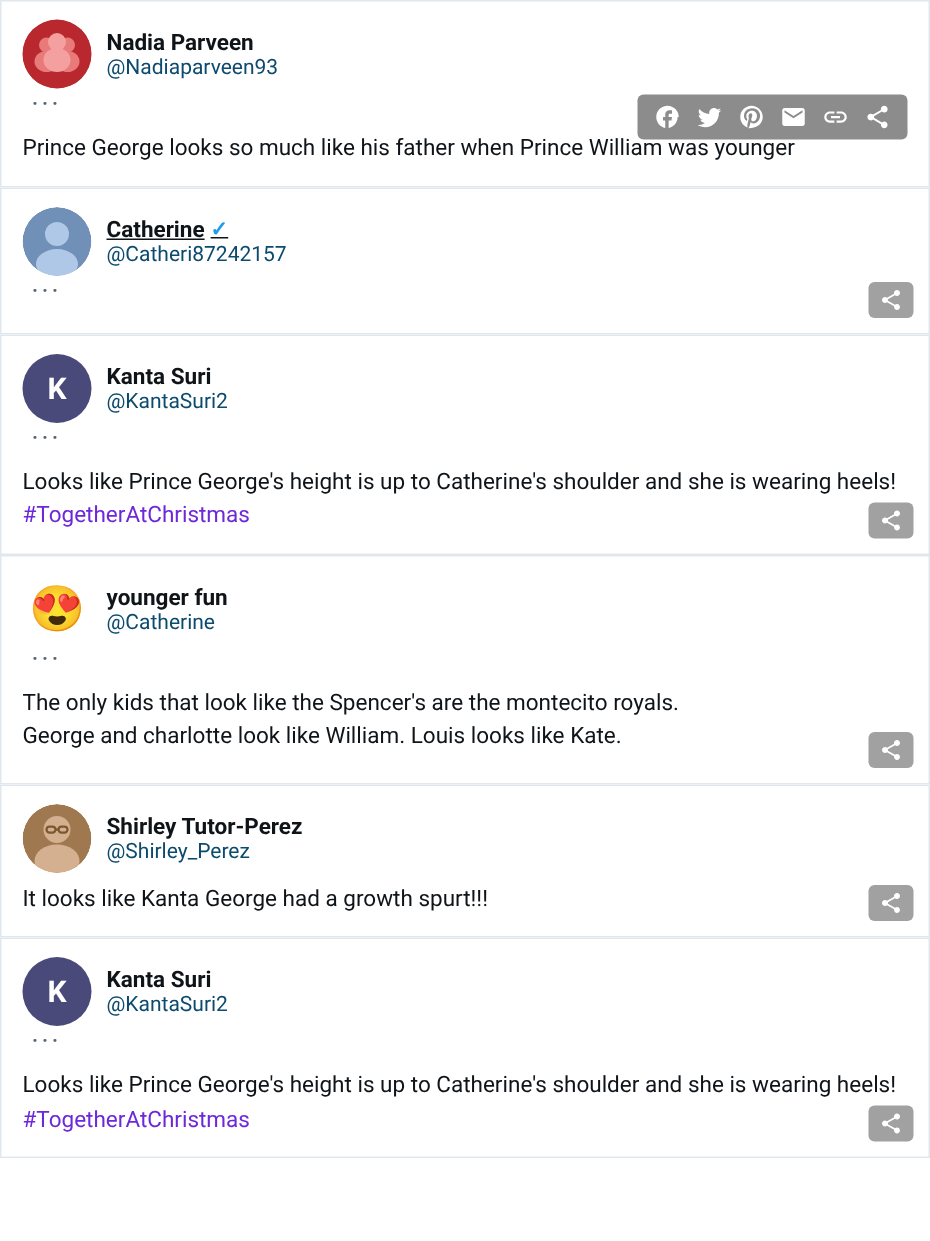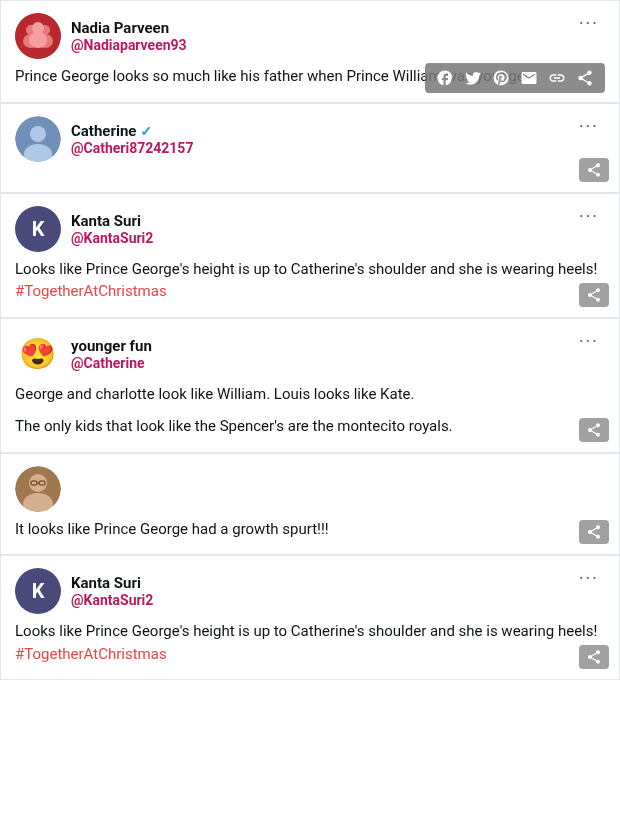--- a/index.html
+++ b/index.html
@@ -14,20 +14,21 @@
       border: 1px solid #e1e8ed;
       padding: 12px 14px 10px 14px;
       background: #fff;
       position: relative;
     }
     .tweet-header {
       display: flex;
       align-items: flex-start;
       justify-content: space-between;
       margin-bottom: 6px;
+      flex-direction: column;
     }
     .tweet-header-left {
       display: flex;
       align-items: center;
       gap: 10px;
     }
     .avatar {
       width: 46px;
       height: 46px;
       border-radius: 50%;
@@ -45,45 +46,44 @@
     }
     .user-info { display: flex; flex-direction: column; }
     .username {
       font-weight: 700;
       font-size: 15px;
       color: #0f1419;
       display: flex;
       align-items: center;
       gap: 4px;
     }
-    .username.underlined { }
+    .username.underlined { text-decoration: underline; }
     .verified-badge {
       color: #1d9bf0;
       font-size: 14px;
     }
     .handle {
       font-size: 14px;
-      color: #be185d;
-      font-weight: bold;
+      color: #0c4a6e;
     }
     .more-btn {
       color: #536471;
       font-size: 18px;
       cursor: pointer;
       padding: 2px 6px;
       letter-spacing: 2px;
       line-height: 1;
     }
     .tweet-body {
       font-size: 15px;
       line-height: 1.5;
       color: #0f1419;
       margin-bottom: 4px;
     }
-    .hashtag { color: #ef4444; }
+    .hashtag { color: #6d28d9; }
     .share-bar {
       display: flex;
       gap: 0;
       position: absolute;
       right: 14px;
       background: rgba(120,120,120,0.85);
       border-radius: 4px;
       padding: 4px 6px;
       align-items: center;
     }
@@ -257,22 +257,22 @@
     <div class="tweet-header-left">
       <div class="avatar" style="font-size:30px; background:transparent;">😍</div>
       <div class="user-info">
         <span class="username">younger fun</span>
         <span class="handle">@Catherine</span>
       </div>
     </div>
     <span class="more-btn">···</span>
   </div>
   <div class="tweet-body">
+    <p>The only kids that look like the Spencer's are the montecito royals.</p>
     <p style="margin-bottom:10px;">George and charlotte look like William. Louis looks like Kate.</p>
-    <p>The only kids that look like the Spencer's are the montecito royals.</p>
   </div>
   <div class="share-icon-small" style="bottom:10px;">
     <svg viewBox="0 0 24 24" width="16" height="16" fill="#fff">
         <path d="M18 16.08c-.76 0-1.44.3-1.96.77L8.91 12.7c.05-.23.09-.46.09-.7s-.04-.47-.09-.7l7.05-4.11c.54.5 1.25.81 2.04.81 1.66 0 3-1.34 3-3s-1.34-3-3-3-3 1.34-3 3c0 .24.04.47.09.7L8.04 9.81C7.5 9.31 6.79 9 6 9c-1.66 0-3 1.34-3 3s1.34 3 3 3c.79 0 1.5-.31 2.04-.81l7.12 4.16c-.05.21-.08.43-.08.65 0 1.61 1.31 2.92 2.92 2.92 1.61 0 2.92-1.31 2.92-2.92s-1.31-2.92-2.92-2.92z"></path>
       </svg>
   </div>
 </div>
 
 <div class="tweet-card" style="position:relative; min-height:90px;">
   <div class="tweet-header">
@@ -281,23 +281,27 @@
         <svg viewBox="0 0 46 46" width="46" height="46" style="border-radius:50%;">
           <circle cx="23" cy="23" r="23" fill="#a07850"></circle>
           <circle cx="23" cy="17" r="9" fill="#d4b090"></circle>
           <ellipse cx="23" cy="38" rx="15" ry="11" fill="#d4b090"></ellipse>
 
           <rect x="16" y="15" width="6" height="4" rx="2" fill="none" stroke="#7a5830" stroke-width="1.5"></rect>
           <rect x="24" y="15" width="6" height="4" rx="2" fill="none" stroke="#7a5830" stroke-width="1.5"></rect>
           <line x1="22" y1="17" x2="24" y2="17" stroke="#7a5830" stroke-width="1.5"></line>
         </svg>
       </div>
-    </div>
-  </div>
-  <div class="tweet-body">It looks like Prince George had a growth spurt!!!</div>
+      <div class="user-info">
+        <span class="username">Shirley Tutor-Perez</span>
+        <span class="handle">@Shirley_Perez</span>
+      </div>
+    </div>
+  </div>
+  <div class="tweet-body">It looks like Kanta George had a growth spurt!!!</div>
   <div class="share-icon-small" style="bottom:10px;">
     <svg viewBox="0 0 24 24" width="16" height="16" fill="#fff">
         <path d="M18 16.08c-.76 0-1.44.3-1.96.77L8.91 12.7c.05-.23.09-.46.09-.7s-.04-.47-.09-.7l7.05-4.11c.54.5 1.25.81 2.04.81 1.66 0 3-1.34 3-3s-1.34-3-3-3-3 1.34-3 3c0 .24.04.47.09.7L8.04 9.81C7.5 9.31 6.79 9 6 9c-1.66 0-3 1.34-3 3s1.34 3 3 3c.79 0 1.5-.31 2.04-.81l7.12 4.16c-.05.21-.08.43-.08.65 0 1.61 1.31 2.92 2.92 2.92 1.61 0 2.92-1.31 2.92-2.92s-1.31-2.92-2.92-2.92z"></path>
       </svg>
   </div>
 </div>
 
 <div class="tweet-card" style="position:relative; min-height:90px;">
   <div class="tweet-header">
     <div class="tweet-header-left">

